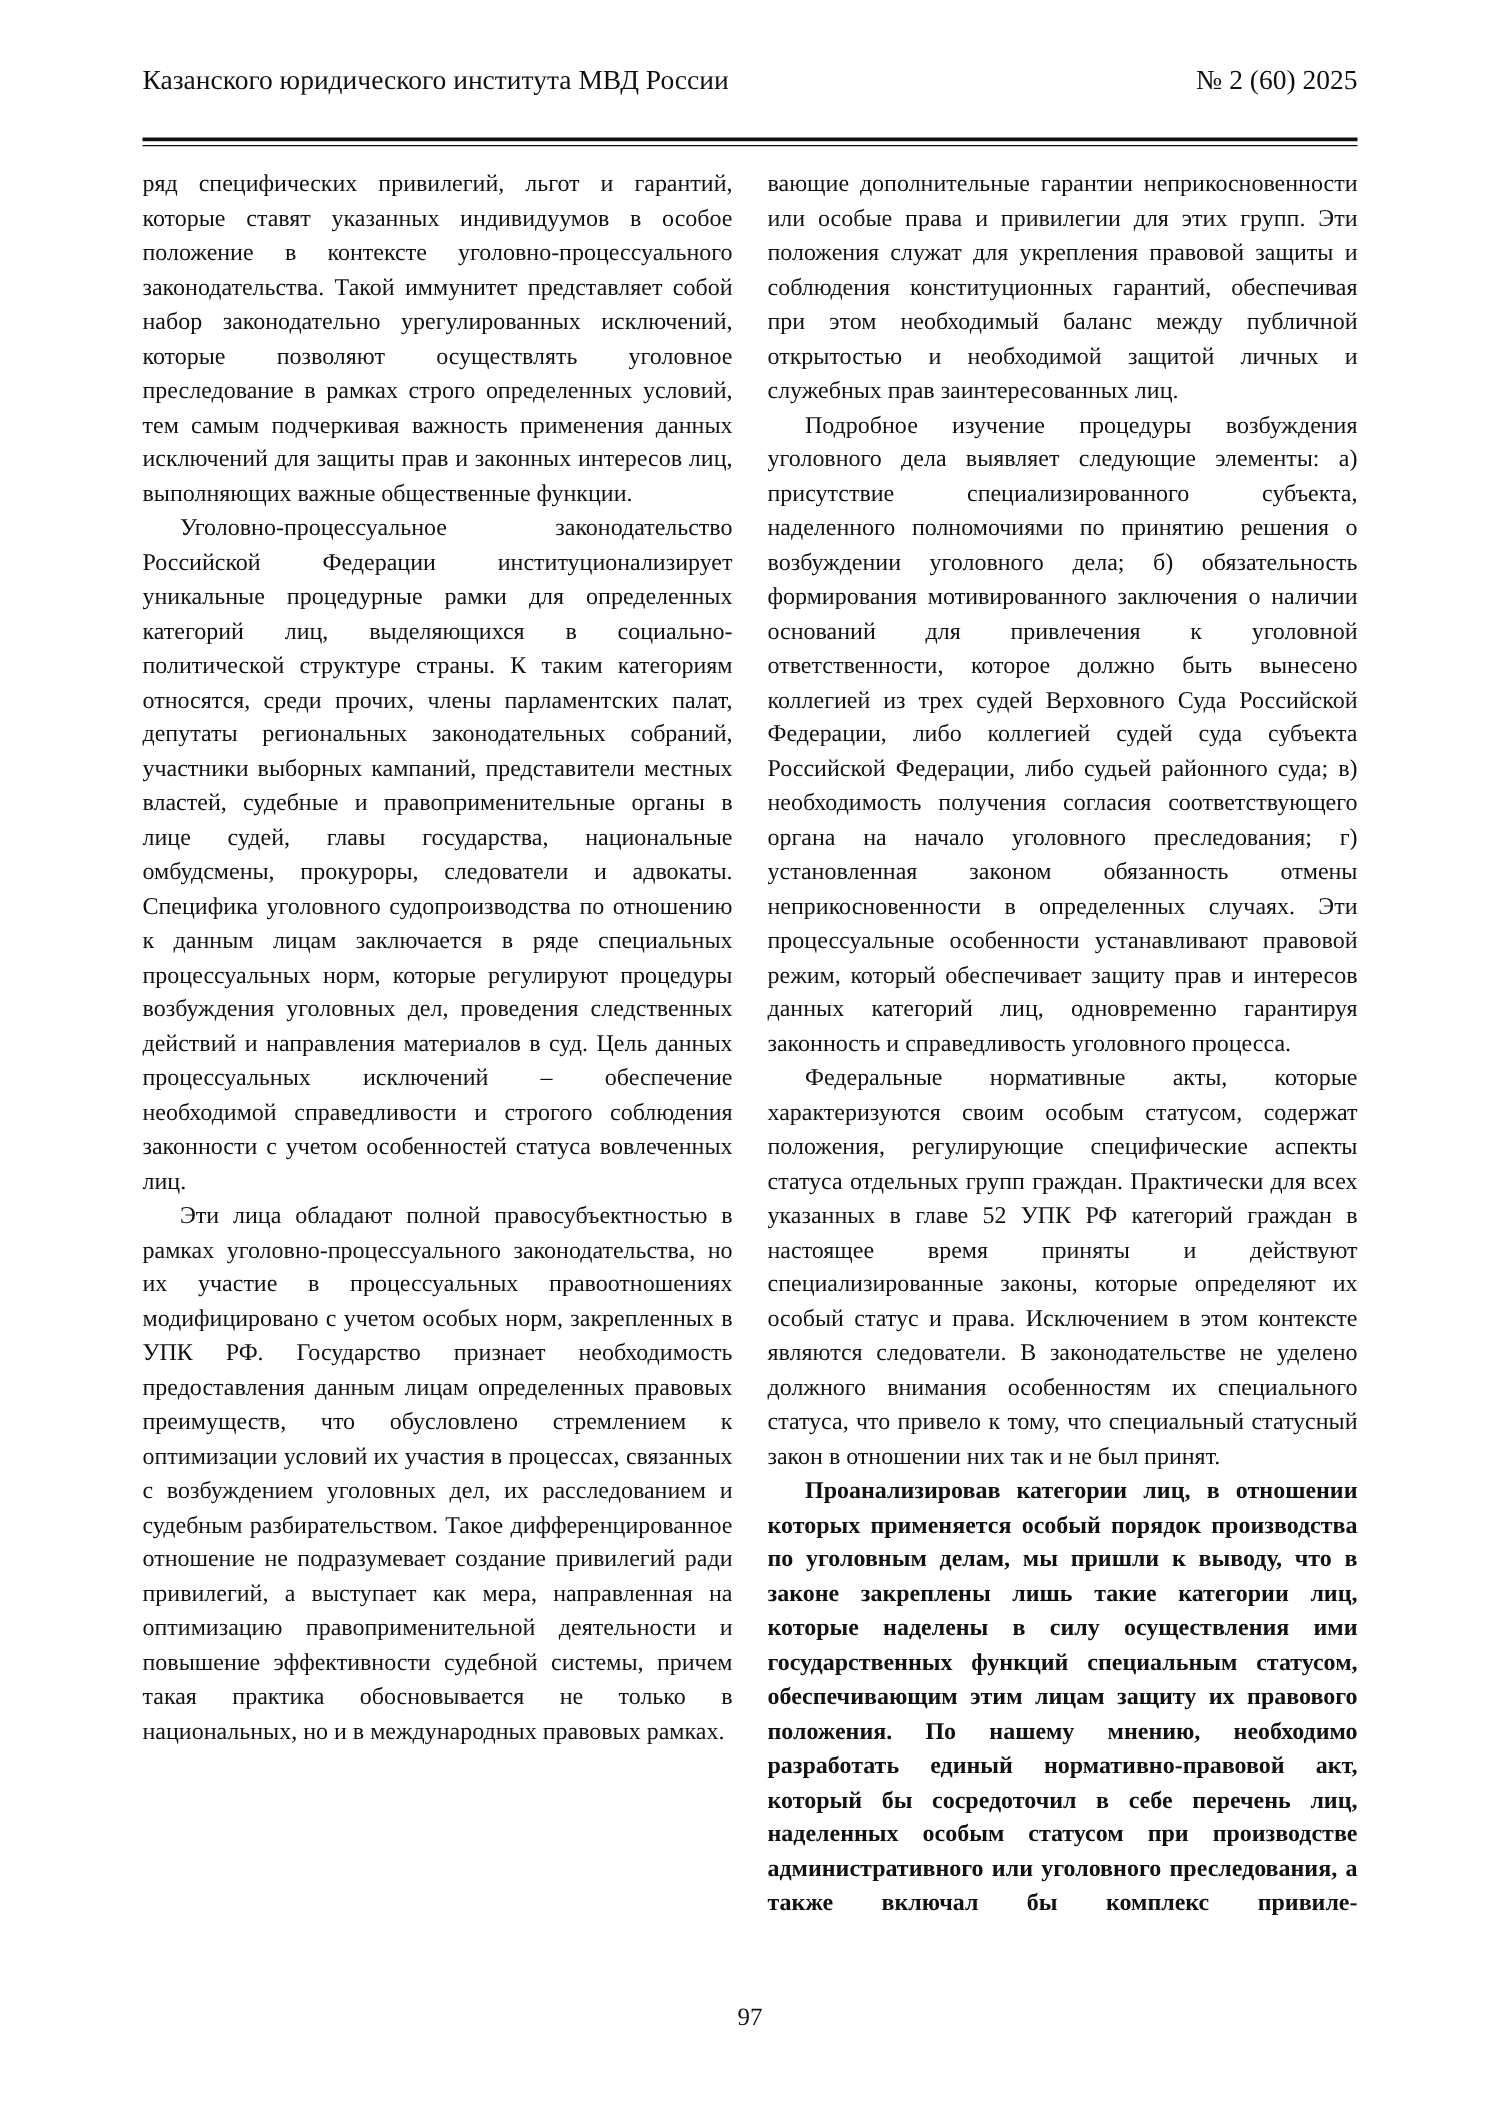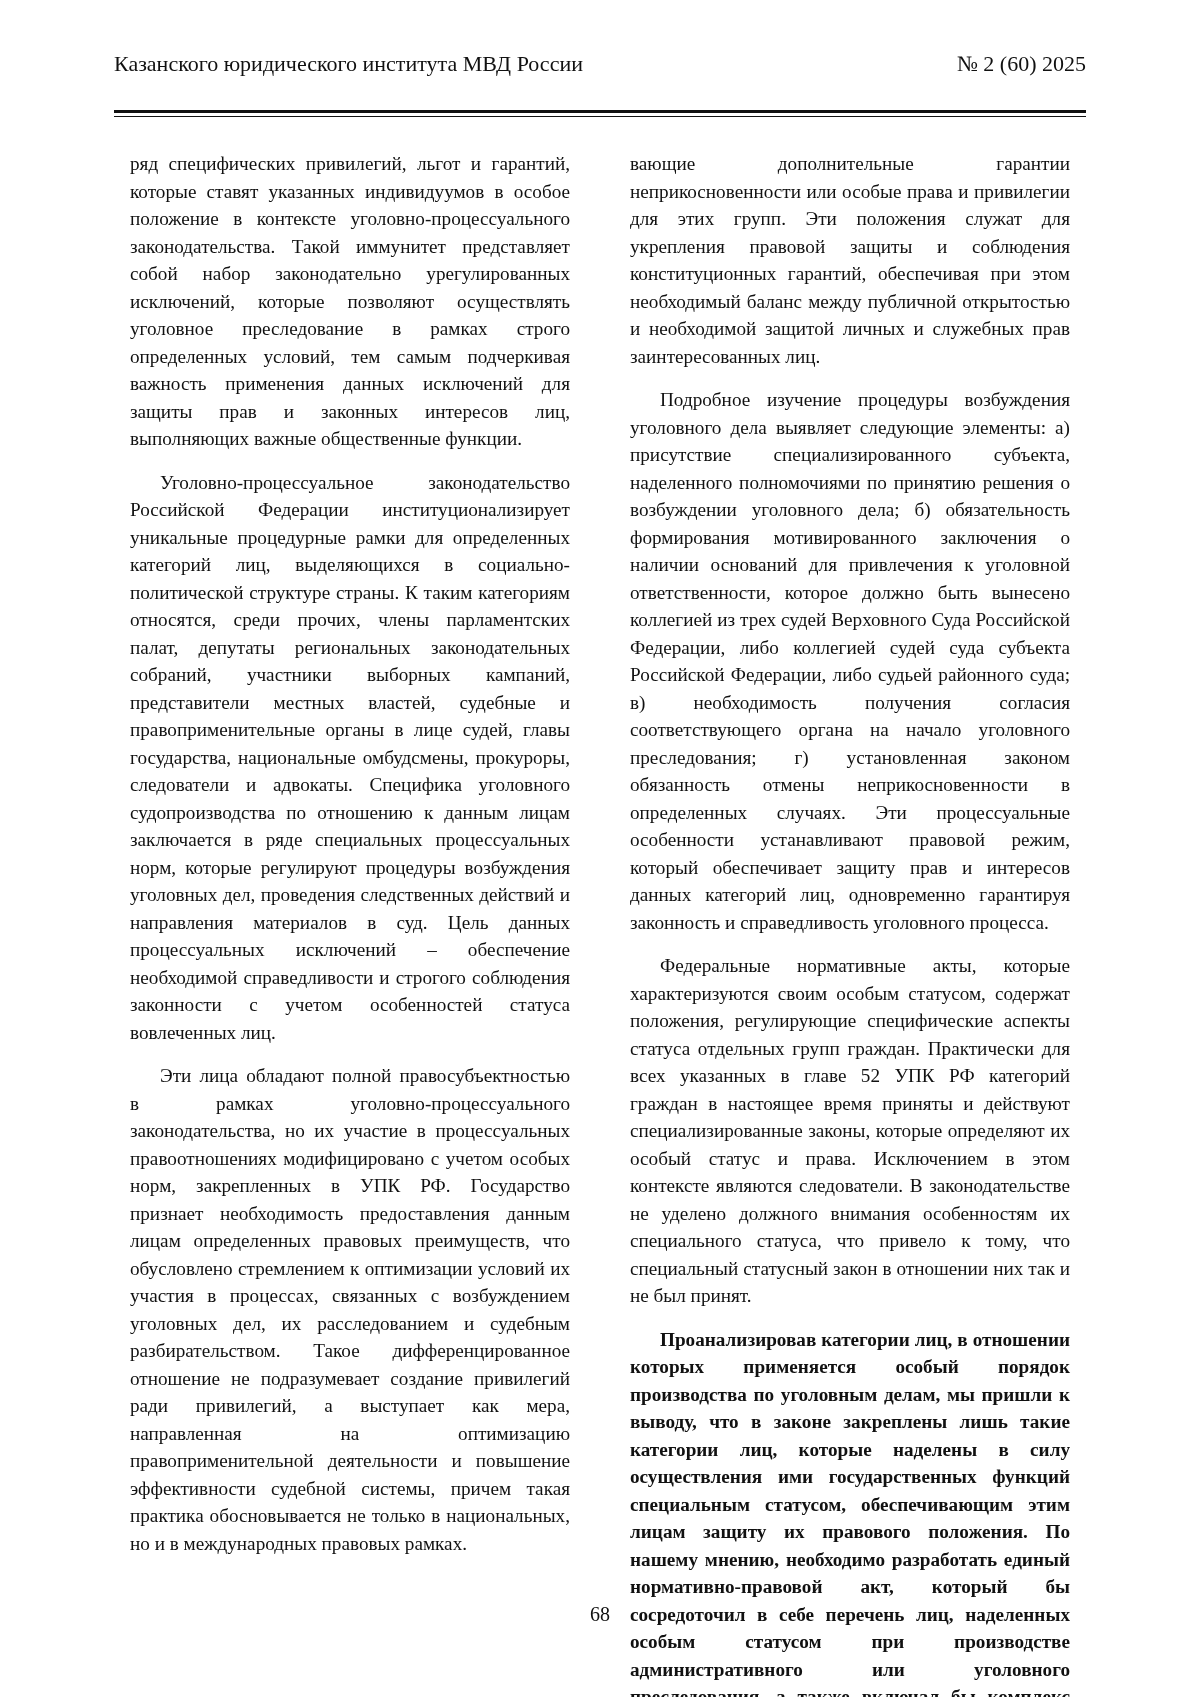--- a/index.html
+++ b/index.html
@@ -6,21 +6,21 @@
   body { width: 1200px; height: 1697px; position: relative; overflow: hidden;
          font-family: "Liberation Serif", "DejaVu Serif", serif; color: #111; }
   .header { position: absolute; left: 114px; top: 50px; width: 972px; }
   .journal-name { font-size: 24px; line-height: 28px; letter-spacing: 0px; }
   .header-row { display: flex; justify-content: space-between; align-items: baseline; font-size: 22px; line-height: 28px; }
   .rule-thick { position: absolute; left: 114px; top: 110px; width: 972px; height: 3px; background: #111; }
   .rule-thin  { position: absolute; left: 114px; top: 116px; width: 972px; height: 1px; background: #111; }
   .col { position: absolute; top: 134px; width: 472px; font-size: 19.2px; line-height: 27.5px; text-align: justify; hyphens: manual; }
   .col-left { left: 114px; }
   .col-right { left: 614px; }
-  .col p { margin: 16px; text-indent: 30px; }
+  .col p { margin: 0; text-indent: 30px; }
   .col p.cont { text-indent: 0; }
   .col p.last-just { text-align-last: justify; font-weight: bold; }
   .section-title { font-weight: bold; text-align: center; text-indent: 0 !important; padding-left: 30px; }
   .page-number { position: absolute; top: 1603px; left: 0; width: 1200px; text-align: center; font-size: 20px; }
 </style>
 </head>
 <body>
 
 <div class="header">
   <div class="header-row">
@@ -37,13 +37,13 @@
   <p>Эти лица обладают полной правосубъектностью в рамках уголовно-процессуального законодательства, но их участие в процессуальных правоотношениях модифицировано с учетом особых норм, закрепленных в УПК РФ. Государство признает необходимость предоставления данным лицам определенных правовых преимуществ, что обусловлено стремлением к оптимизации условий их участия в процессах, связанных с возбуждением уголовных дел, их расследованием и судебным разбирательством. Такое дифференцированное отношение не подразумевает создание привилегий ради привилегий, а выступает как мера, направленная на оптимизацию правоприменительной деятельности и повышение эффективности судебной системы, причем такая практика обосновывается не только в национальных, но и в международных правовых рамках.</p>
 </div>
 
 <div class="col col-right">
   <p class="cont">вающие дополнительные гарантии неприкосновенности или особые права и привилегии для этих групп. Эти положения служат для укрепления правовой защиты и соблюдения конституционных гарантий, обеспечивая при этом необходимый баланс между публичной открытостью и необходимой защитой личных и служебных прав заинтересованных лиц.</p>
   <p>Подробное изучение процедуры возбуждения уголовного дела выявляет следующие элементы: а) присутствие специализированного субъекта, наделенного полномочиями по принятию решения о возбуждении уголовного дела; б) обязательность формирования мотивированного заключения о наличии оснований для привлечения к уголовной ответственности, которое должно быть вынесено коллегией из трех судей Верховного Суда Российской Федерации, либо коллегией судей суда субъекта Российской Федерации, либо судьей районного суда; в) необходимость получения согласия соответствующего органа на начало уголовного преследования; г) установленная законом обязанность отмены неприкосновенности в определенных случаях. Эти процессуальные особенности устанавливают правовой режим, который обеспечивает защиту прав и интересов данных категорий лиц, одновременно гарантируя законность и справедливость уголовного процесса.</p>
   <p>Федеральные нормативные акты, которые характеризуются своим особым статусом, содержат положения, регулирующие специфические аспекты статуса отдельных групп граждан. Практически для всех указанных в главе 52 УПК РФ категорий граждан в настоящее время приняты и действуют специализированные законы, которые определяют их особый статус и права. Исключением в этом контексте являются следователи. В законодательстве не уделено должного внимания особенностям их специального статуса, что привело к тому, что специальный статусный закон в отношении них так и не был принят.</p>
   <p class="last-just">Проанализировав категории лиц, в отношении которых применяется особый порядок производства по уголовным делам, мы пришли к выводу, что в законе закреплены лишь такие категории лиц, которые наделены в силу осуществления ими государственных функций специальным статусом, обеспечивающим этим лицам защиту их правового положения. По нашему мнению, необходимо разработать единый нормативно-правовой акт, который бы сосредоточил в себе перечень лиц, наделенных особым статусом при производстве административного или уголовного преследования, а также включал бы комплекс привиле-</p>
 </div>
 
-<div class="page-number">68</div>
+<div class="page-number">97</div>
 
 </body></html>

